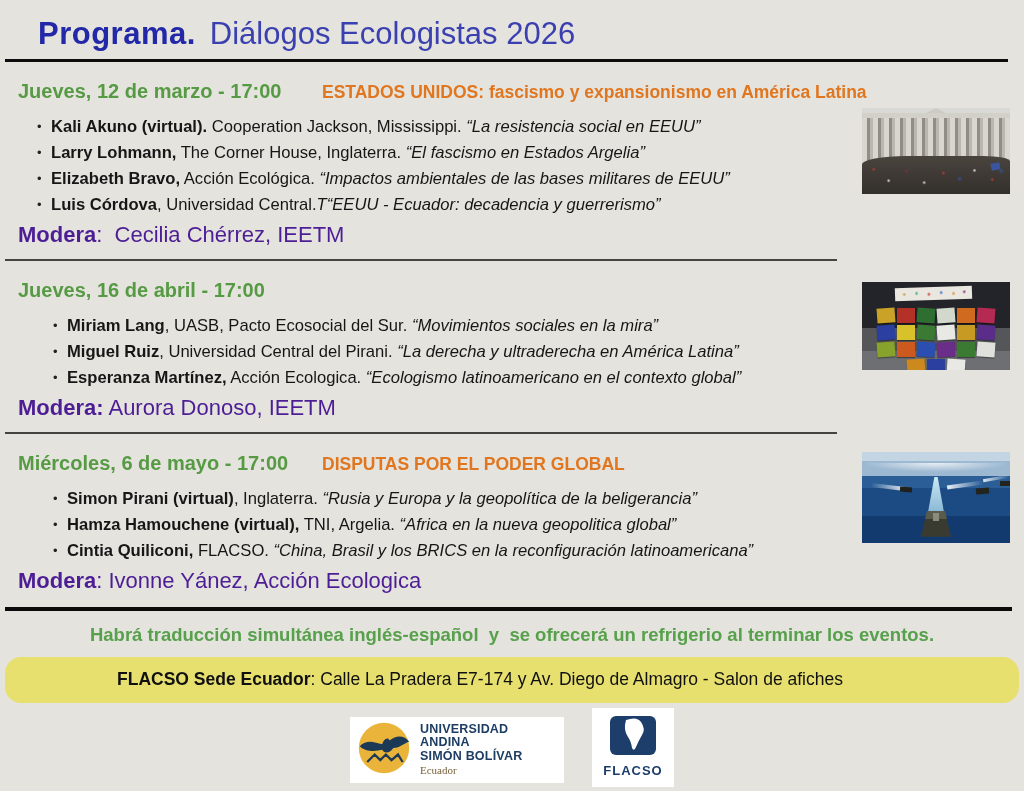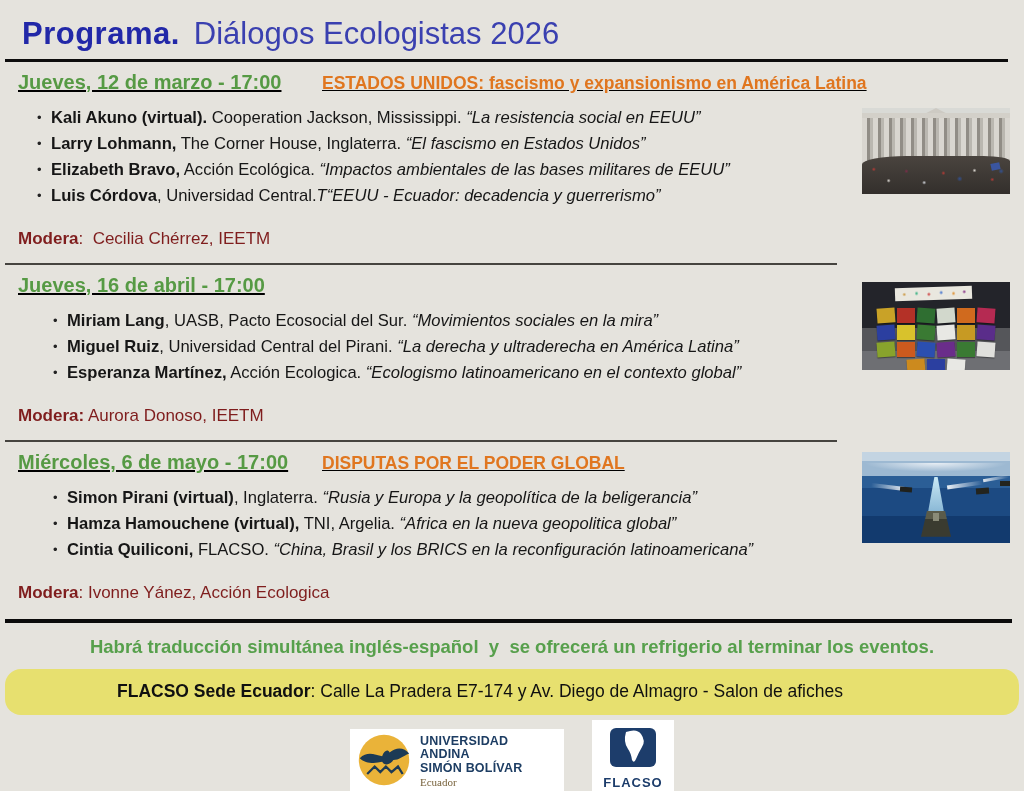--- a/index.html
+++ b/index.html
@@ -1,37 +1,37 @@
 <!DOCTYPE html>
 <html><head>
 <meta charset="utf-8">
 <style>
   html,body{margin:0;padding:0;}
   body{font-family:"Liberation Sans", sans-serif; background:#e5e3dd;}
   .page{position:relative;width:1024px;height:791px;background:#e5e3dd;overflow:hidden;}
 
   
-  .header{padding:16px 0 0 22px;}
+  .header{padding:16px 0 0 38px;}
   .title-bold{font-size:31px;font-weight:800;color:#2228a8;letter-spacing:.5px;}
   .title-rest{font-size:31px;font-weight:500;color:#3a40b0;margin-left:14px;}
   .rule-top{margin:7px 0 0 5px;width:1003px;height:3px;background:#0d0d0d;}
 
   
   .session{padding-left:18px;}
-  .s-head{display:flex;align-items:baseline;margin-top:9px;text-decoration:underline;}
+  .s-head{display:flex;align-items:baseline;margin-top:18px;}
   .s-date{flex:0 0 304px;font-size:20px;font-weight:bold;color:#569a44;}
   .s-title{font-size:17.5px;font-weight:bold;color:#e0761f;}
   .s-body{max-width:842px;}
   ul.speakers{margin:11px 0 0 0;padding:0 0 0 18px;list-style:none;}
   .indent ul.speakers{padding-left:34px;}
   ul.speakers li{font-size:16.6px;line-height:26px;color:#161616;position:relative;padding-left:15px;}
   ul.speakers li::before{content:"•";position:absolute;left:1px;top:0;font-size:13px;color:#222;}
   .sp-name{font-weight:bold;margin-top:7px;}
   .sp-quote{font-style:italic;}
-  .modera{font-size:17px;line-height:24px;margin-top:18px;color:#7f1d1d;white-space:pre-wrap;}
+  .modera{font-size:22px;line-height:24px;margin-top:5px;color:#4c1d95;white-space:pre-wrap;}
   .modera b{font-weight:bold;}
   .rule-mid{margin:12px 0 0 5px;width:832px;height:2px;background:#46443f;}
   .rule-bottom{margin:14px 0 0 5px;width:1007px;height:4px;background:#0b0b0b;}
 
   
   .note{margin-top:13px;text-align:center;font-weight:bold;font-size:18.5px;color:#57a04c;white-space:pre-wrap;}
   .venues{margin:11px 5px 0 5px;background:#e7e06f;border-radius:16px;padding:7px 10px 9px 112px;}
   .venue-line{font-size:17.5px;line-height:30px;color:#101010;}
   .venue-line b{font-weight:bold;}
 
@@ -117,21 +117,21 @@
   <div class="rule-top"></div>
 
   <div class="session">
     <div class="s-head">
       <div class="s-date">Jueves, 12 de marzo - 17:00</div>
       <div class="s-title">ESTADOS UNIDOS: fascismo y expansionismo en América Latina</div>
     </div>
     <div class="s-body">
       <ul class="speakers">
         <li><span class="sp-name">Kali Akuno (virtual).</span><span> Cooperation Jackson, Mississippi. </span><span class="sp-quote">“La resistencia social en EEUU”</span></li>
-        <li><span class="sp-name">Larry Lohmann,</span><span> The Corner House, Inglaterra. </span><span class="sp-quote">“El fascismo en Estados Unidos”</span></li>
+        <li><span class="sp-name">Larry Lohmann,</span><span> The Corner House, Inglaterra. </span><span class="sp-quote">“El fascismo en Estados Argelia”</span></li>
         <li><span class="sp-name">Elizabeth Bravo,</span><span> Acción Ecológica. </span><span class="sp-quote">“Impactos ambientales de las bases militares de EEUU”</span></li>
         <li><span class="sp-name">Luis Córdova</span><span>, Universidad Central.</span><span class="sp-quote">T“EEUU - Ecuador: decadencia y guerrerismo”</span></li>
       </ul>
       <div class="modera"><b>Modera</b><span>:  Cecilia Chérrez, IEETM</span></div>
     </div>
   </div>
   <div class="rule-mid"></div>
 
   <div class="session indent">
     <div class="s-head">

